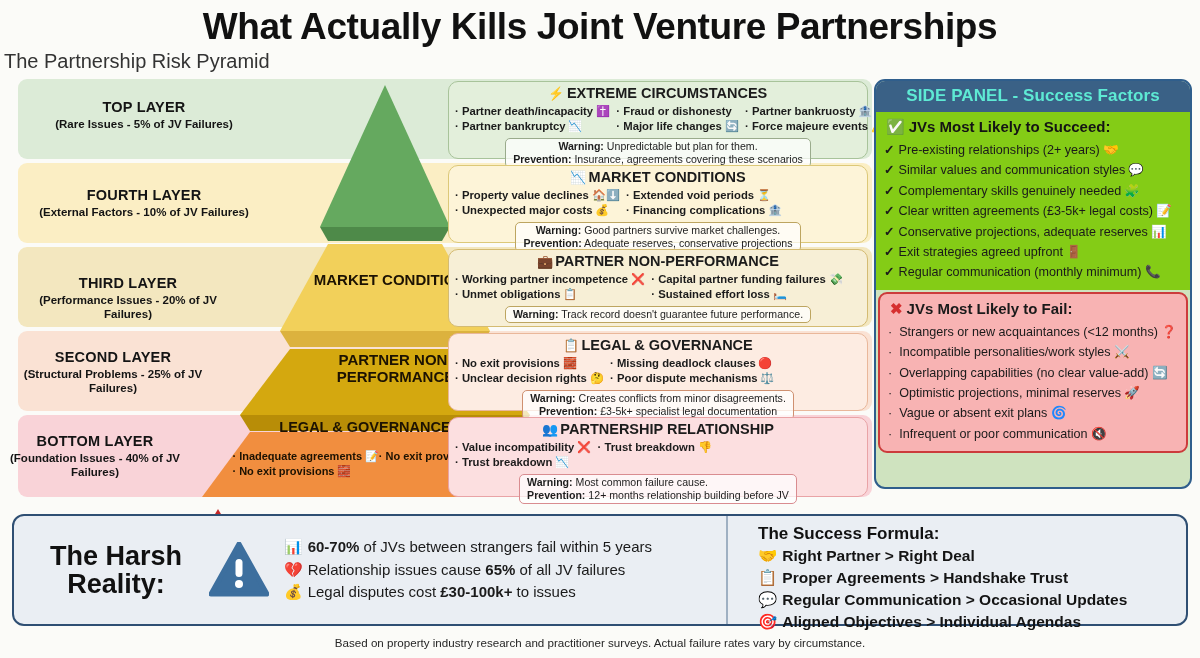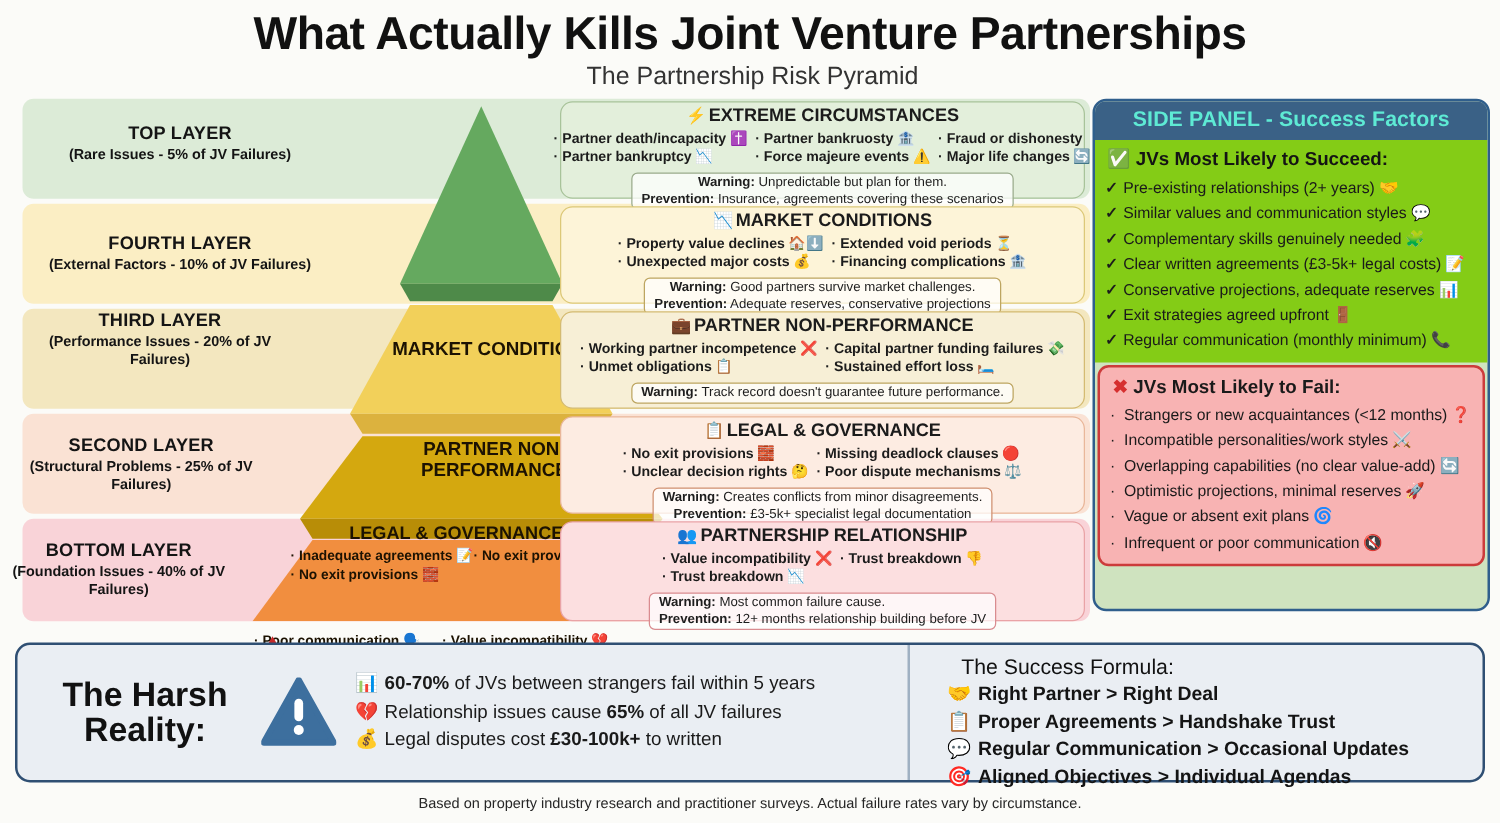--- a/index.html
+++ b/index.html
@@ -10,21 +10,21 @@
     color:#1a1a1a;
   }
   .page{position:relative;width:1200px;height:658px;}
 
   
   .title{
     text-align:center;font-size:37px;font-weight:bold;letter-spacing:-0.4px;
     margin:6px 0 0 0;color:#111;
   }
   .subtitle{
-    text-align:center;font-size:20px;color:#333;margin:2px 0 6px 4px;font-weight:400;
+    text-align:left;font-size:20px;color:#333;margin:2px 0 6px 4px;font-weight:400;
   }
 
   
   .main{position:relative;display:flex;padding:0 10px;gap:8px;height:420px;}
   .pyramid-wrap{position:relative;width:862px;height:418px;}
   .rows{position:absolute;inset:0;}
   .row{
     position:absolute;left:8px;right:0;border-radius:9px;
   }
   .row.r0{top:0;height:80px;background:#dcebd7;}
@@ -49,21 +49,21 @@
 
   
   .pt-market{left:300px;top:192px;width:170px;font-size:15px;font-weight:bold;line-height:1.15;}
   .pt-partner{left:278px;top:272px;width:215px;font-size:15px;font-weight:bold;line-height:1.15;}
 
   .pt-legal{left:190px;top:340px;width:330px;}
   .pt-legal .hd{font-size:14.5px;}
   .pt-rel{left:150px;top:424px;width:370px;}
   .pt-rel .hd{font-size:14.5px;color:#2b0d0d;}
 
-  .two-col{display:flex;justify-content:center;font-size:11px;font-weight:bold;margin-top:3px;text-align:left;}
+  .two-col{display:flex;justify-content:center;font-size:11px;font-weight:bold;margin-top:14px;text-align:left;}
   .two-col ul{list-style:none;margin:0;padding:0;}
   .two-col li{white-space:nowrap;line-height:1.38;}
   .two-col li::before{content:"\00b7\00a0";}
 
   
   .warnsign{position:absolute;left:180px;top:428px;width:56px;height:50px;}
 
   
   .cards{position:absolute;left:438px;top:0;width:424px;height:418px;}
   .card{
@@ -74,21 +74,21 @@
   .card.c1{top:86px;height:78px;background:#fdf4d8;border-color:#dcc878;}
   .card.c2{top:170px;height:78px;background:#f7efd6;border-color:#d4bb72;}
   .card.c3{top:254px;height:78px;background:#fdece2;border-color:#e9b79a;}
   .card.c4{top:338px;height:80px;background:#fcdfe0;border-color:#e9a3a6;}
 
   .card .ch{
     text-align:center;font-size:14.5px;font-weight:bold;color:#1b1b1b;
     line-height:1.1;margin:1px 0 2px 0;
   }
   .card .ch .em{font-size:13px;margin-right:2px;}
-  .card .bullets{display:flex;gap:6px;justify-content:center;font-size:11.3px;font-weight:bold;color:#1b1b1b;}
+  .card .bullets{display:flex;gap:6px;justify-content:flex-start;font-size:11.3px;font-weight:bold;color:#1b1b1b;}
   .card .bullets ul{list-style:none;margin:0;padding:0;}
   .card .bullets li{white-space:nowrap;line-height:1.36;}
   .card .bullets li::before{content:"\00b7\00a0";}
   .note{
     margin:3px auto 0 auto;border:1px solid #9aab8c;border-radius:5px;background:rgba(255,255,255,.72);
     font-size:10.6px;line-height:1.25;padding:1px 7px;width:max-content;max-width:100%;
     color:#1d1d1d;text-align:center;
   }
   .note b{font-weight:bold;}
   .c1 .note,.c2 .note{border-color:#bda560;}
@@ -129,21 +129,21 @@
   }
   .harsh .tri{width:70px;display:flex;justify-content:center;}
   .stats{padding-left:10px;}
   .stats .line{font-size:15px;line-height:1.53;color:#1a1a1a;white-space:nowrap;}
   .stats .line b{font-weight:bold;}
   .stats .em{margin-right:5px;}
 
   .formula{
     flex:1;border-left:2px solid #9fb0c2;padding:8px 0 0 30px;box-sizing:border-box;
   }
-  .formula h3{margin:0 0 1px 11px;font-size:17px;font-weight:normal;color:#111;}
+  .formula h3{margin:0 0 1px 0;font-size:17px;font-weight:bold;color:#111;}
   .formula .line{font-size:15.5px;font-weight:bold;line-height:1.42;color:#141414;white-space:nowrap;}
   .formula .em{margin-right:5px;}
 
   .footer{
     position:absolute;left:0;top:630px;width:1200px;text-align:center;
     font-size:11.6px;color:#262626;
   }
 </style>
 </head>
 <body>
@@ -166,21 +166,21 @@
       </div>
 
       <div class="lbl" style="top:20px">
         <div class="t">TOP LAYER</div>
         <div class="s">(Rare Issues - 5% of JV Failures)</div>
       </div>
       <div class="lbl" style="top:108px">
         <div class="t">FOURTH LAYER</div>
         <div class="s">(External Factors - 10% of JV Failures)</div>
       </div>
-      <div class="lbl" style="top:170px;width:200px;left:18px">
+      <div class="lbl" style="top:196px;width:200px;left:18px">
         <div class="t">THIRD LAYER</div>
         <div class="s">(Performance Issues - 20% of JV Failures)</div>
       </div>
       <div class="lbl" style="top:270px;width:190px;left:8px">
         <div class="t">SECOND LAYER</div>
         <div class="s">(Structural Problems - 25% of JV Failures)</div>
       </div>
       <div class="lbl" style="top:354px;width:170px;left:0">
         <div class="t">BOTTOM LAYER</div>
         <div class="s">(Foundation Issues - 40% of JV Failures)</div>
@@ -250,26 +250,26 @@
         <div class="card c0">
           <div class="ch">
             <span class="em">⚡</span><span>EXTREME CIRCUMSTANCES</span>
           </div>
           <div class="bullets">
             <ul>
                 <li>Partner death/incapacity ✝️</li>
                 <li>Partner bankruptcy 📉</li>
               </ul>
             <ul>
+                <li>Fraud or dishonesty</li>
+                <li>Major life changes 🔄</li>
+              </ul>
+            <ul>
                 <li>Partner bankruosty 🏦</li>
                 <li>Force majeure events ⚠️</li>
-              </ul>
-            <ul>
-                <li>Fraud or dishonesty</li>
-                <li>Major life changes 🔄</li>
               </ul>
           </div>
           <div class="note">
             <div><b>Warning:</b> <span>Unpredictable but plan for them.</span></div>
             <div><b>Prevention:</b> <span>Insurance, agreements covering these scenarios</span></div>
           </div>
         </div>
 
         <div class="card c1">
           <div class="ch">
@@ -391,21 +391,21 @@
       <div class="tri">
         <svg width="60" height="56" viewBox="0 0 60 56" xmlns="http://www.w3.org/2000/svg">
           <polygon points="30,2 58,52 2,52" fill="#3d6f9e" stroke="#3d6f9e" stroke-width="5" stroke-linejoin="round"></polygon>
           <rect x="26.5" y="17" width="7" height="18" rx="3.5" fill="#fff"></rect>
           <circle cx="30" cy="42" r="4" fill="#fff"></circle>
         </svg>
       </div>
       <div class="stats">
         <div class="line"><span class="em">📊</span><span></span><b>60-70%</b><span> of JVs between strangers fail within 5 years</span></div>
         <div class="line"><span class="em">💔</span><span>Relationship issues cause </span><b>65%</b><span> of all JV failures</span></div>
-        <div class="line"><span class="em">💰</span><span>Legal disputes cost </span><b>£30-100k+</b><span> to written</span></div>
+        <div class="line"><span class="em">💰</span><span>Legal disputes cost </span><b>£30-100k+</b><span> to issues</span></div>
       </div>
     </div>
     <div class="formula">
       <h3>The Success Formula:</h3>
       <div class="line"><span class="em">🤝</span><span>Right Partner &gt; Right Deal</span></div>
       <div class="line"><span class="em">📋</span><span>Proper Agreements &gt; Handshake Trust</span></div>
       <div class="line"><span class="em">💬</span><span>Regular Communication &gt; Occasional Updates</span></div>
       <div class="line"><span class="em">🎯</span><span>Aligned Objectives &gt; Individual Agendas</span></div>
     </div>
   </div>

